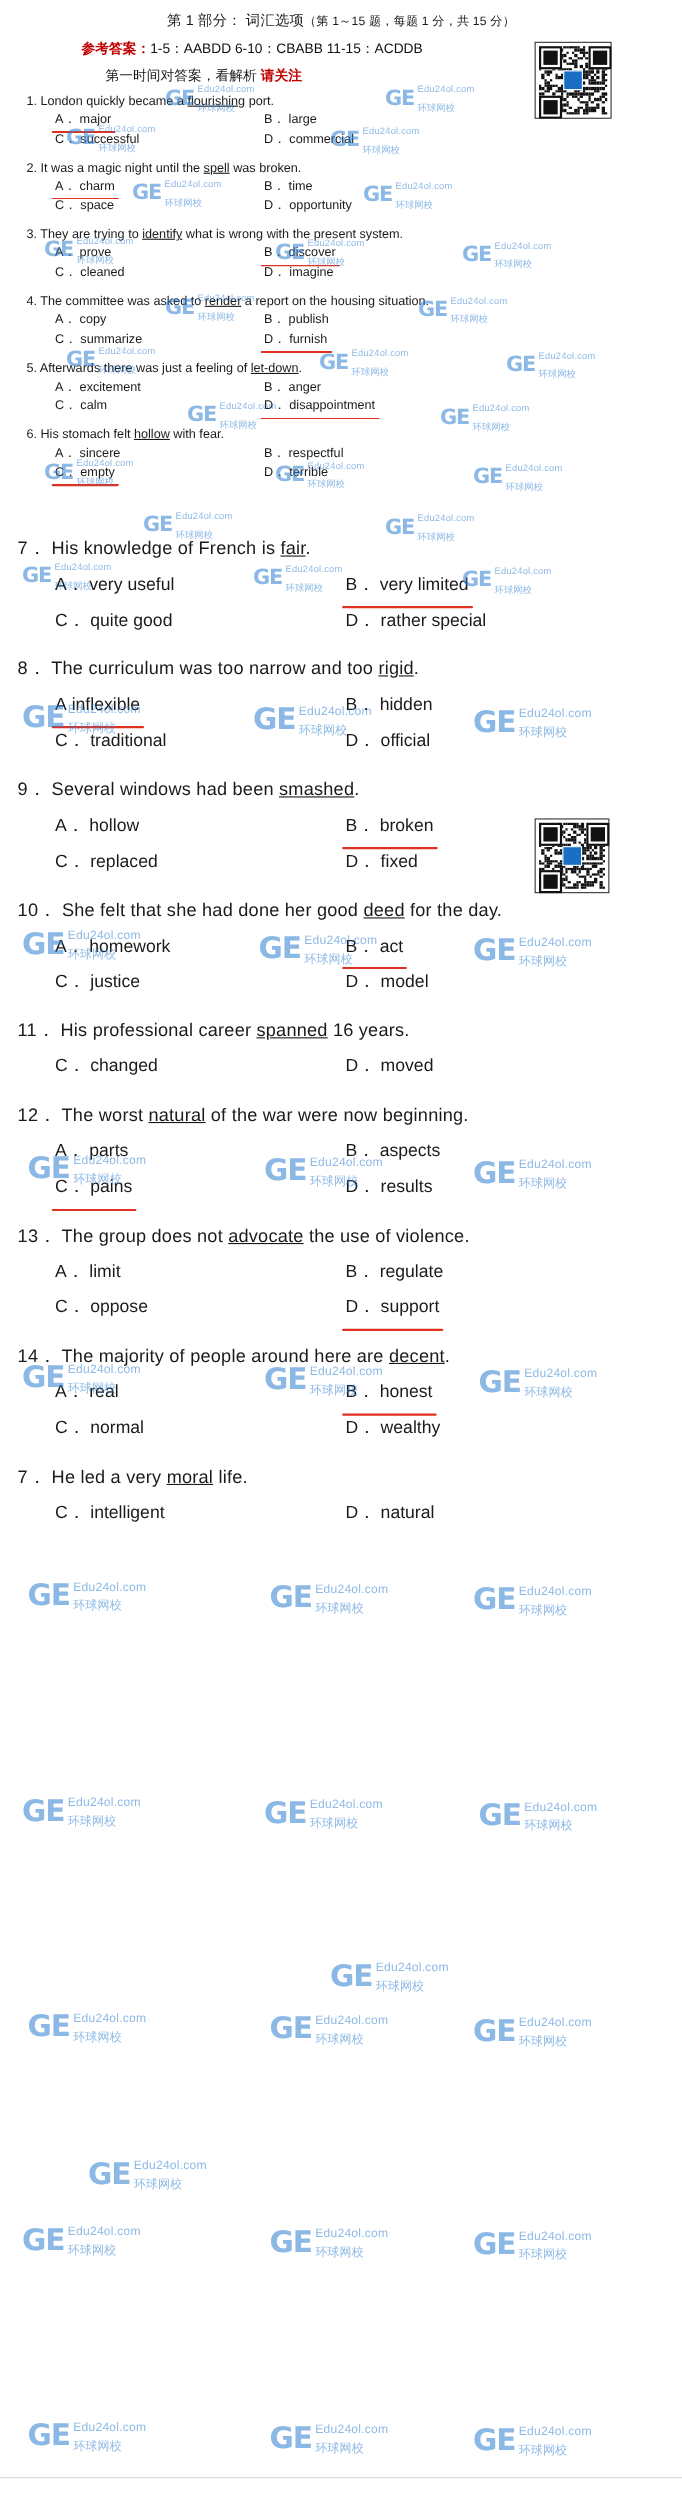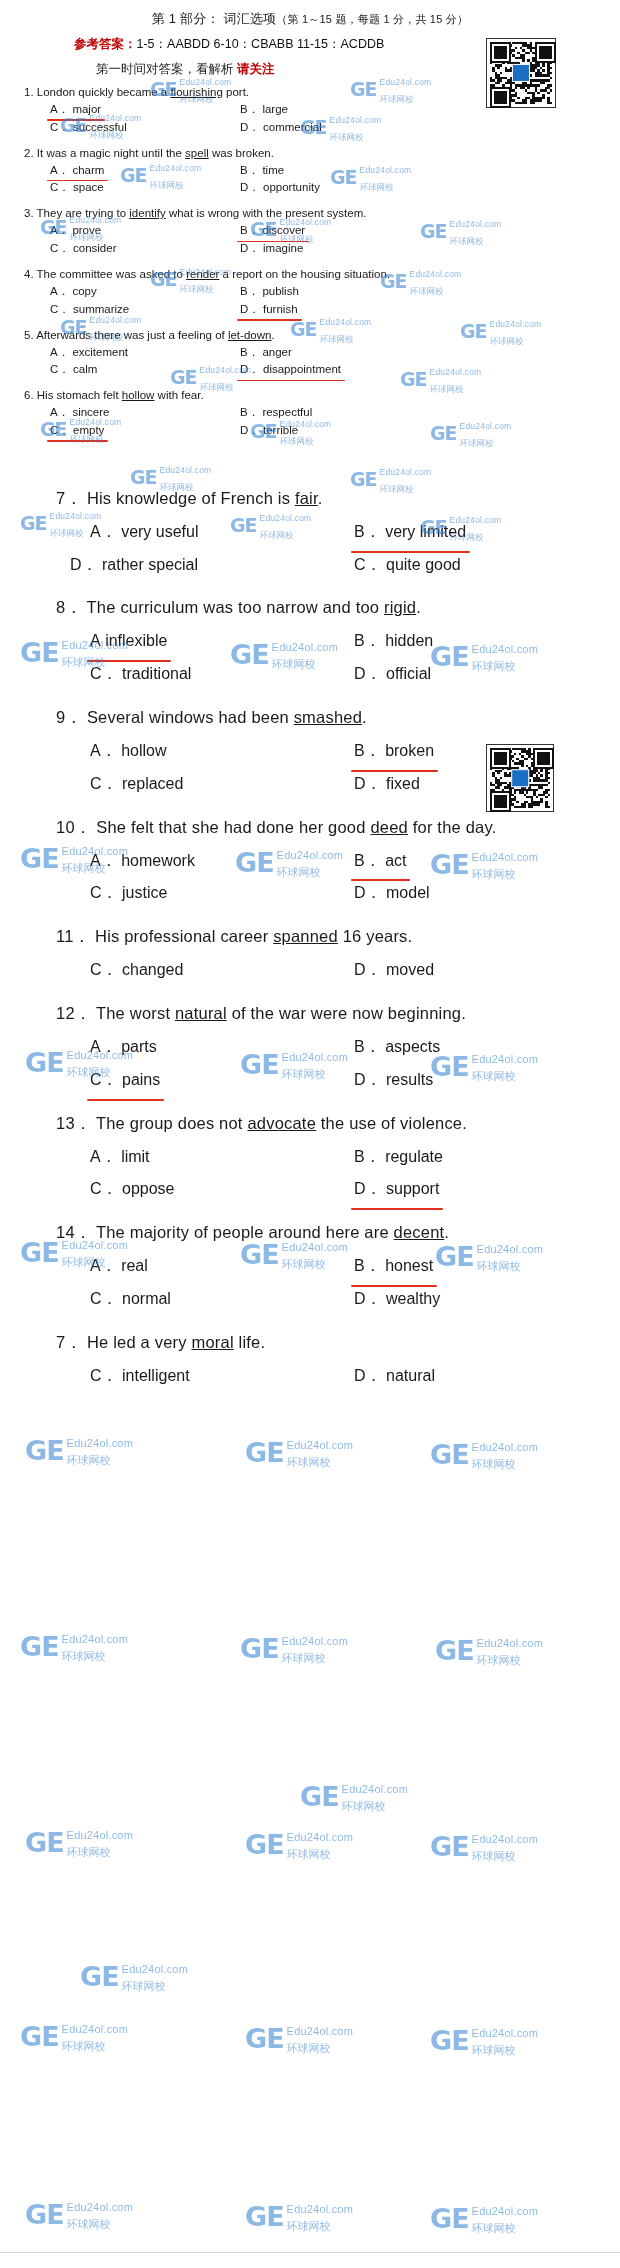--- a/index.html
+++ b/index.html
@@ -43,21 +43,21 @@
   .qs-small { padding:0 14px; }
   .q-small { margin:0 0 4px 0; position:relative; }
   .q-small .stem { font-size:11.5px; padding:6px 0 3px 10px; }
   .q-small .opts { position:relative; }
   .q-small .row { display:flex; font-size:11.5px; line-height:1.55; }
   .q-small .oc { width:180px; padding-left:36px; position:relative; }
   .q-small .oc.b { padding-left:10px; }
   .u { text-decoration:underline; }
 
   
-  .qs-big { padding:0 16px;margin-left:40px; }
+  .qs-big { padding:0 16px; }
   .q-big { margin:0 0 6px 0; }
   .q-big .stem { font-size:16.5px; padding:10px 0 6px 0; letter-spacing:0.2px; }
   .q-big .row { display:flex; font-size:16px; line-height:2.05; }
   .q-big .oc { width:250px; padding-left:34px; position:relative; }
   .q-big .oc.b { padding-left:14px; }
   .lbl { display:inline-block; }
 
   .mark { position:relative; display:inline-block; }
   .mark::after{
     content:""; position:absolute; left:-3px; right:-4px; bottom:-4px; height:2px;
@@ -362,21 +362,21 @@
         </div>
       </div>
       <div class="q-small">
         <div class="stem"><span>3.</span> <span>They are trying to <span class="u">identify</span> what is wrong with the present system.</span></div>
         <div class="opts">
           <div class="row">
             <div class="oc"><span class="lbl">A．</span> <span>prove</span></div>
             <div class="oc b"><span class="mark mark-s"><span class="lbl">B．</span> <span>discover</span></span></div>
           </div>
           <div class="row">
-            <div class="oc"><span class="lbl">C．</span> <span>consider</span></div>
+            <div class="oc"><span class="lbl">C．</span> <span>cleaned</span></div>
             <div class="oc b"><span class="lbl">D．</span> <span>imagine</span></div>
           </div>
         </div>
       </div>
       <div class="q-small">
         <div class="stem"><span>4.</span> <span>The committee was asked to <span class="u">render</span> a report on the housing situation.</span></div>
         <div class="opts">
           <div class="row">
             <div class="oc"><span class="lbl">A．</span> <span>copy</span></div>
             <div class="oc b"><span class="lbl">B．</span> <span>publish</span></div>
@@ -417,22 +417,22 @@
 
   <div class="qs-big" id="big-list" style="padding-top: 34px;">
       <div class="q-big">
         <div class="stem"><span>7．</span> <span>His knowledge of French is <span class="u">fair</span>.</span></div>
         <div>
           <div class="row">
             <div class="oc"><span class="lbl">A．</span> <span>very useful</span></div>
             <div class="oc b"><span class="mark "><span class="lbl">B．</span> <span>very limited</span></span></div>
           </div>
           <div class="row">
+            <div class="oc"><span class="lbl">C．</span> <span>quite good</span></div>
             <div class="oc b"><span class="lbl">D．</span> <span>rather special</span></div>
-            <div class="oc"><span class="lbl">C．</span> <span>quite good</span></div>
           </div>
         </div>
       </div>
       <div class="q-big">
         <div class="stem"><span>8．</span> <span>The curriculum was too narrow and too <span class="u">rigid</span>.</span></div>
         <div>
           <div class="row">
             <div class="oc"><span class="mark "><span class="lbl">A</span> <span>inflexible</span></span></div>
             <div class="oc b"><span class="lbl">B．</span> <span>hidden</span></div>
           </div>

